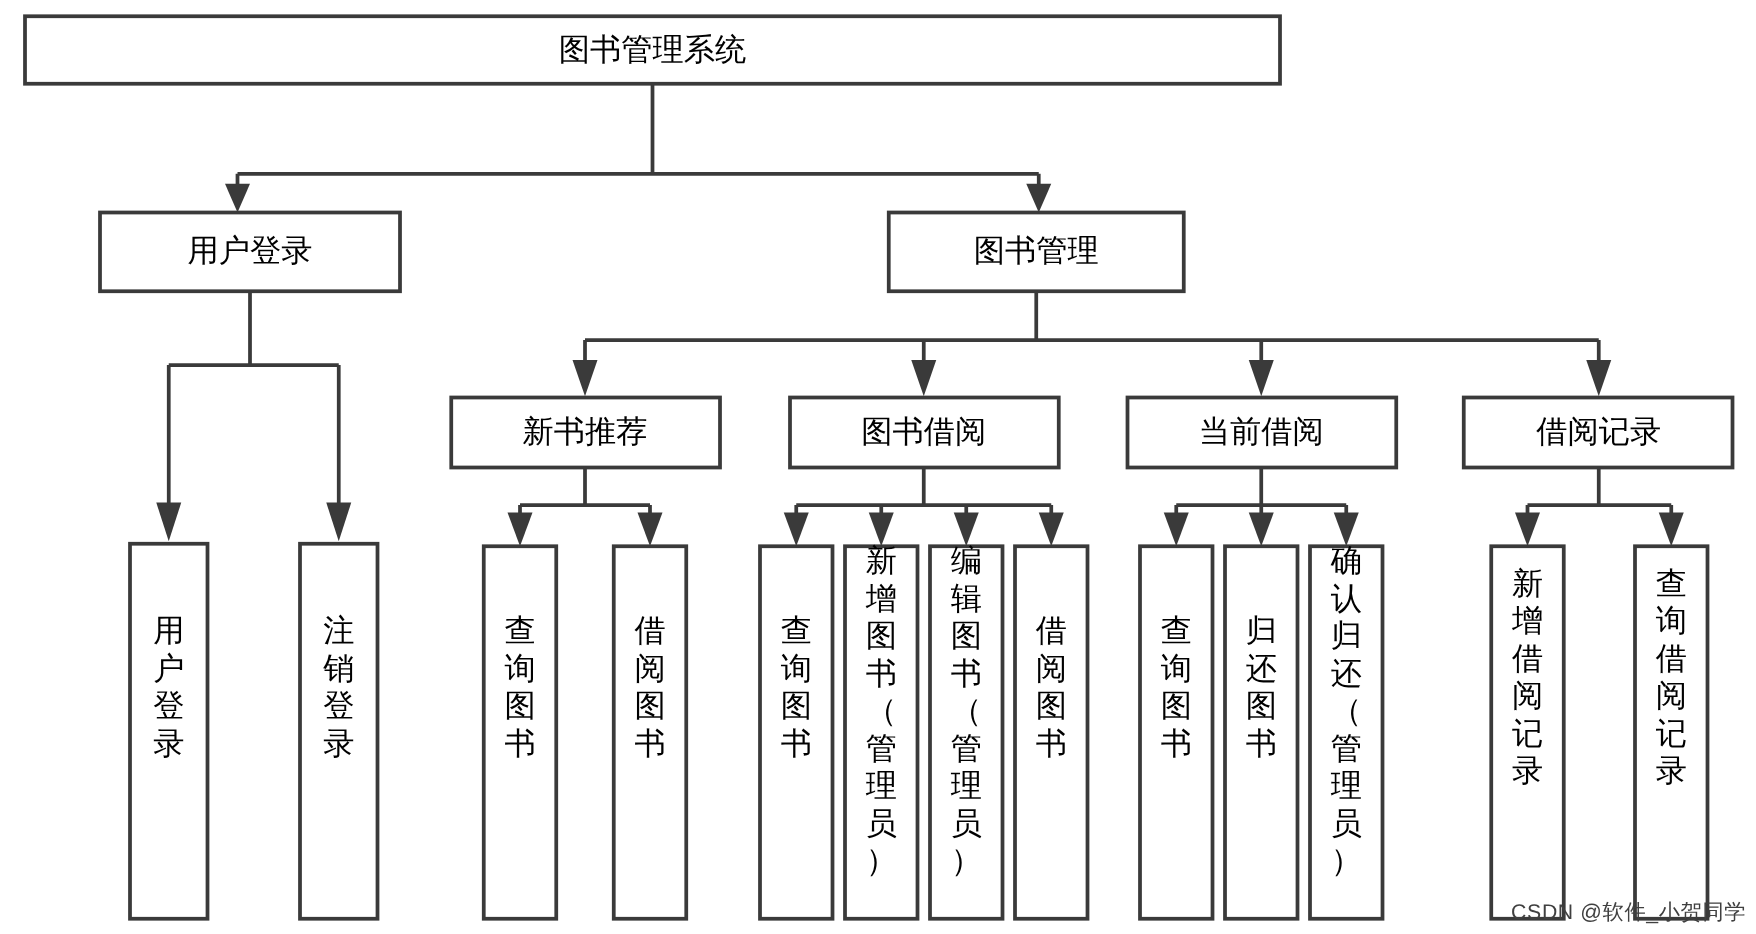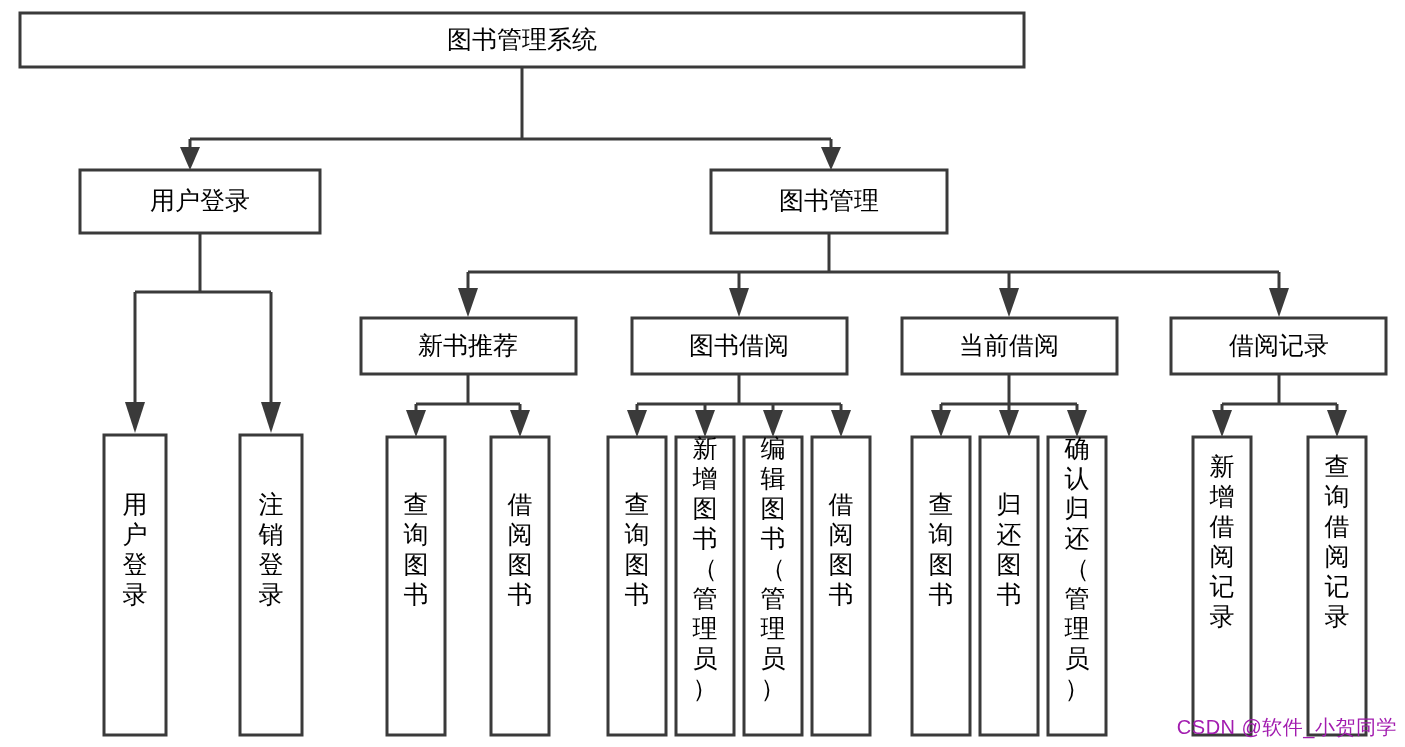--- a/index.html
+++ b/index.html
@@ -53,22 +53,22 @@
     font-family: "Liberation Sans", "DejaVu Sans", sans-serif;
     font-size: 25px;
     fill: #000000;
     text-anchor: middle;
   }
   .watermark-text {
     position: absolute;
     right: 8px;
     bottom: 6px;
     font-family: "Liberation Sans", "DejaVu Sans", sans-serif;
-    font-size: 20px;
-    color: #a21caf;
+    font-size: 17px;
+    color: #404040;
     white-space: nowrap;
     letter-spacing: 0.5px;
     pointer-events: none;
   }
 </style>
 </head>
 <body>
 
 <div id="diagram-root">
   <svg class="flow" viewBox="0 0 1405 747" xmlns="http://www.w3.org/2000/svg">

